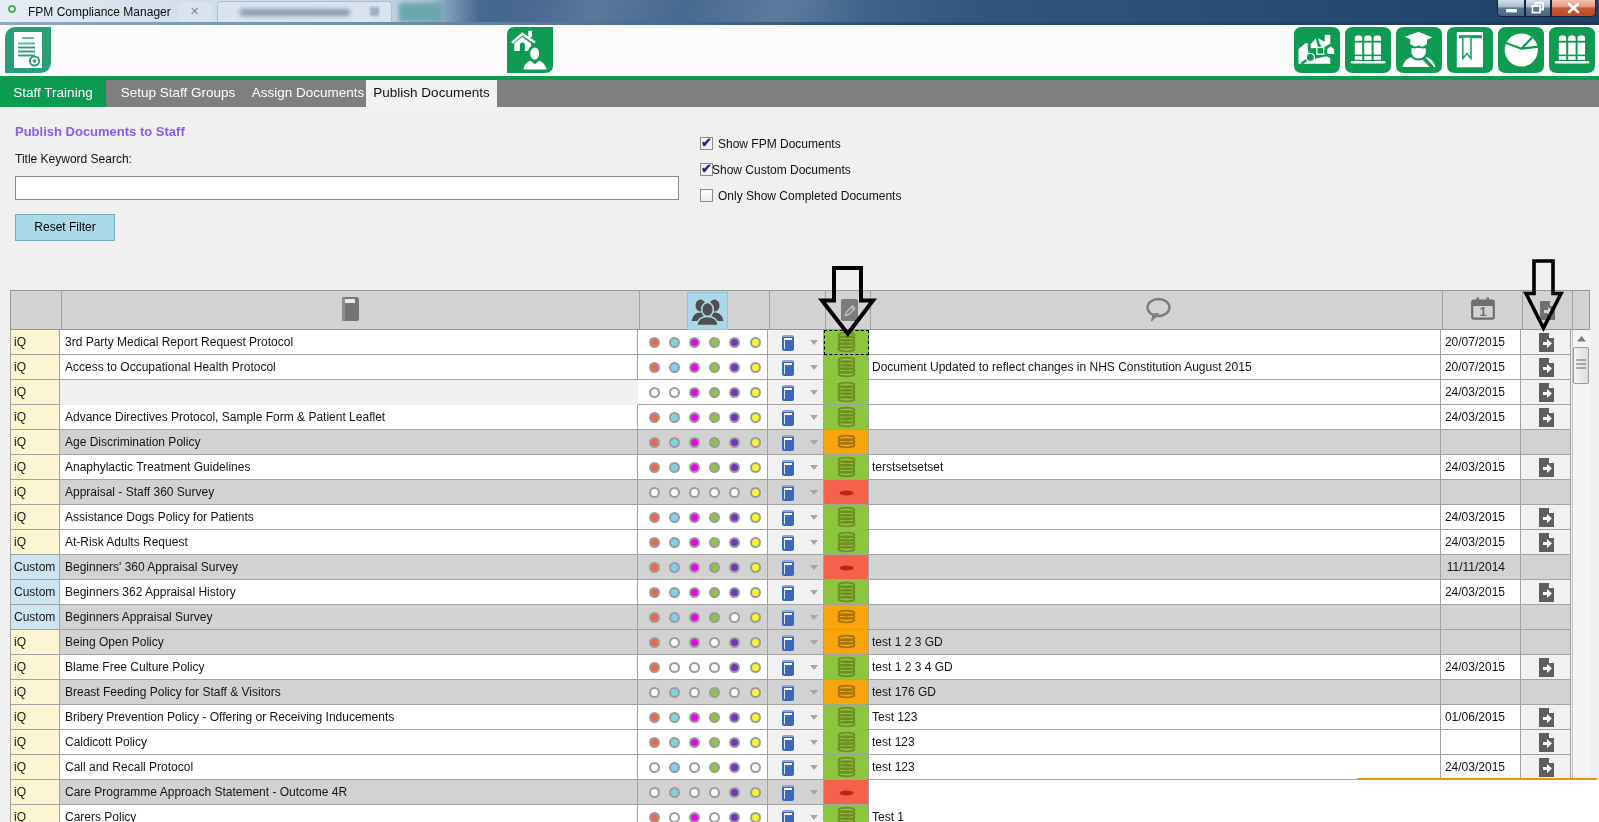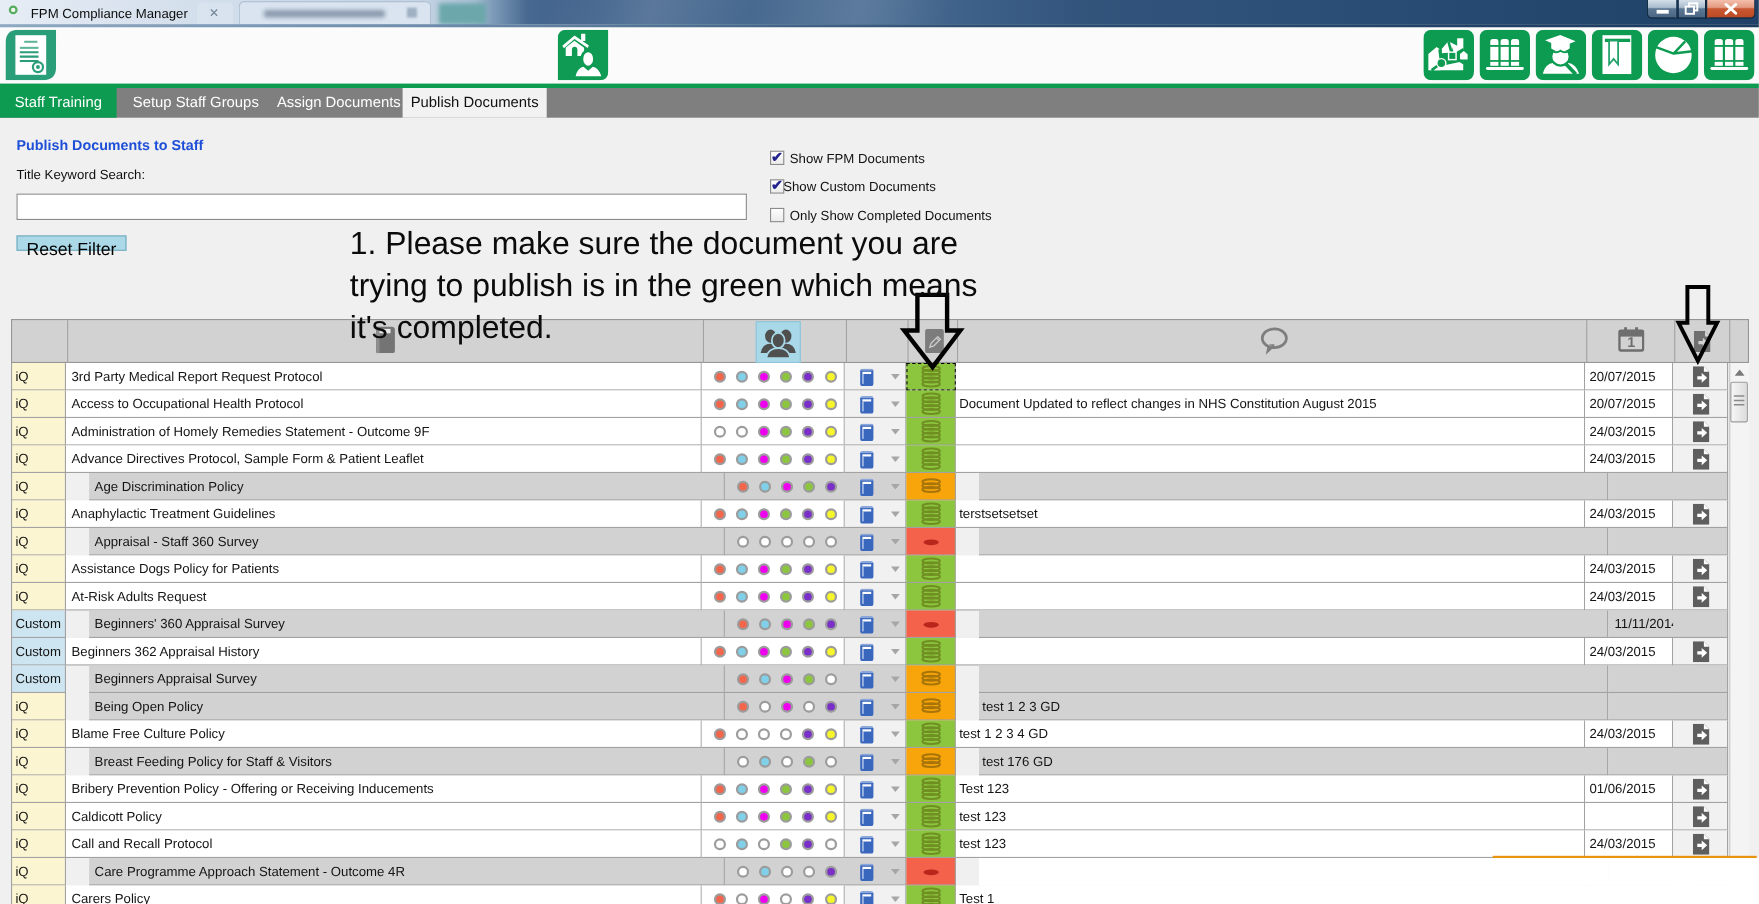--- a/index.html
+++ b/index.html
@@ -45,25 +45,25 @@
 
 #greenline { left:0; top:76px; width:1599px; height:4px; background:#0d9b51; }
 #tabrow { left:0; top:80px; width:1599px; height:27px; background:#7f7f7f; }
 .tab { position:absolute; top:0; height:27px; font-size:13.5px; line-height:25.5px; color:#fff; text-align:center; white-space:nowrap; }
 #tab1 { left:0; width:106px; background:#0d9b51; }
 #tab2 { left:106px; width:144px; }
 #tab3 { left:250px; width:116px; }
 #tab4 { left:366px; width:131px; background:#f2f2f2; color:#111; }
 
 
-#h1 { left:15px; top:124px; font-size:13px; font-weight:bold; color:#1d4ed8; }
+#h1 { left:15px; top:124px; font-size:13px; font-weight:bold; color:#8b5cf6; }
 #lbl-search { left:15px; top:152px; font-size:12px; color:#111; }
 #searchbox { left:15px; top:176px; width:664px; height:24px; background:#fff; border:1px solid #8a8a8a; }
-#resetbtn { left:15px; top:214px; width:100px; height:14px; background:#abd9e8; border:1px solid #74aabc;
-  font-size:16px; color:#000; text-align:center; line-height:25px; }
+#resetbtn { left:15px; top:214px; width:100px; height:27px; background:#abd9e8; border:1px solid #74aabc;
+  font-size:12px; color:#000; text-align:center; line-height:25px; }
 .cb { position:absolute; width:13px; height:13px; background:linear-gradient(180deg,#fdfdfd,#ececec); border:1px solid #8b8b8b; }
 .cblbl { position:absolute; font-size:12px; color:#111; }
 .check { position:absolute; left:0px; top:-3px; font-size:13px; font-weight:bold; color:#23238e; }
 
 
 .anno { position:absolute; font-size:29px; line-height:38px; color:#0b0b0b; letter-spacing:0px; z-index:50; }
 
 
 #table { left:10px; top:290px; width:1580px; height:532px; }
 #thead { position:absolute; left:0; top:0; width:1580px; height:40px; background:#d2d2d2;
@@ -76,21 +76,21 @@
 .c1.custom { background:#cde5f1; }
 .c2 { left:50px; width:578px; padding-left:5px; }
 .c3 { left:628px; width:130px; }
 .c4 { left:758px; width:56px; }
 .c5 { left:814px; width:45px; }
 .c6 { left:859px; width:572px; padding-left:3px; }
 .c7 { left:1431px; width:80px; text-align:right; padding-right:15px; }
 .c8 { left:1511px; width:50px; }
 .row.w .c2,.row.w .c3,.row.w .c6,.row.w .c7 { background:#fff; }
 .row.w .c4,.row.w .c8 { background:#f1f1f1; }
-.row.g .c2,.row.g .c3,.row.g .c6,.row.g .c7 { background:#d2d2d2;margin-left:21px; }
+.row.g .c2,.row.g .c3,.row.g .c6,.row.g .c7 { background:#d2d2d2; }
 .row.g .c4,.row.g .c8 { background:#d2d2d2; }
 .dot { position:absolute; top:7px; width:11px; height:11px; border-radius:50%; border:2px solid #9c9c9c; }
 .bluebook { position:absolute; left:14px; top:5px; width:12px; height:16px; background:#3a67be; border-radius:2px; border-top:2px solid #8ba7d9; }
 .bluebook::before { content:''; position:absolute; left:2px; top:1px; width:8px; height:1.5px; background:#fff; }
 .bluebook::after { content:''; position:absolute; left:1.5px; top:3px; width:1.5px; height:9px; background:#dde7f5; }
 .dd { position:absolute; left:42px; top:9.5px; width:0; height:0;
   border-left:4.5px solid transparent; border-right:4.5px solid transparent; border-top:5px solid #a6a6a6; }
 .st { display:block; }
 .pubico { position:absolute; left:18px; top:3px; }
 .row .cut { background:#fff !important; border-right:none; border-bottom:none; }
@@ -269,21 +269,20 @@
       <div class="check">✔</div>
     </div>
   <div class="cblbl" style="left:718px; top:137px">Show FPM Documents</div>
   <div class="cb" style="left:700px; top:163px">
       <div class="check">✔</div>
     </div>
   <div class="cblbl" style="left:712px; top:163px">Show Custom Documents</div>
   <div class="cb" style="left:700px; top:189px"></div>
   <div class="cblbl" style="left:718px; top:189px">Only Show Completed Documents</div>
 
-  <div class="anno" style="left:318px; top:203px;">1. Please make sure the document you are<br>trying to publish is in the green which means<br>it's completed.</div>
 
   <div class="abs" id="table">
     <div id="thead">
       <div class="hsep" style="left:50px"></div>
       <div class="hsep" style="left:628px"></div>
       <div class="hsep" style="left:758px"></div>
       <div class="hsep" style="left:814px"></div>
       <div class="hsep" style="left:859px"></div>
       <div class="hsep" style="left:1431px"></div>
       <div class="hsep" style="left:1511px"></div>
@@ -404,21 +403,20 @@
           <div class="cell c8">
             <svg class="pubico" width="15" height="19" viewBox="0 0 15 19">
               <path d="M0 0 L10 0 L15 5 L15 19 L0 19 Z" fill="#5e5e5e"></path>
               <path d="M10 0 L10 5 L15 5 Z" fill="#fbfbfb"></path>
               <path d="M4 9 L8 9 L8 6 L13 10.5 L8 15 L8 12 L4 12 Z" fill="#fff"></path>
             </svg>
           </div>
         </div>
 <div class="row w" style="top:90px">
           <div class="cell c1">iQ</div>
-          <div class="cell c2">Administration of Homely Remedies Statement - Outcome 9F</div>
           <div class="cell c3">
             <span class="dot" style="left:11px;background:#ffffff"></span>
             <span class="dot" style="left:31px;background:#ffffff"></span>
             <span class="dot" style="left:51px;background:#ee00ee"></span>
             <span class="dot" style="left:71px;background:#8cc63e"></span>
             <span class="dot" style="left:91px;background:#7a2fc8"></span>
             <span class="dot" style="left:112px;background:#f6f62a"></span>
           </div>
           <div class="cell c4">
             <span class="bluebook"></span>

